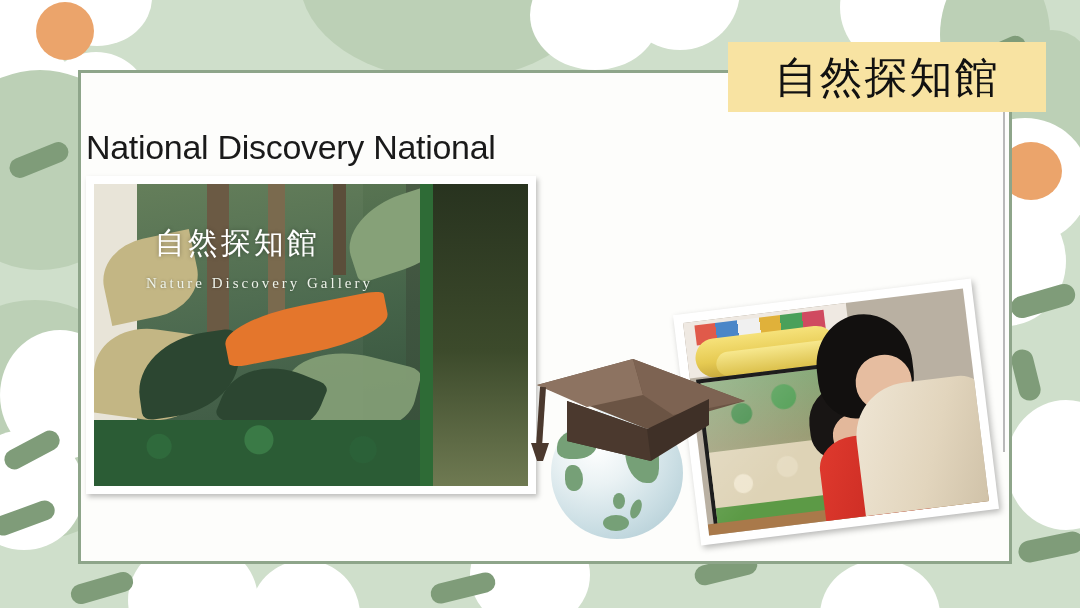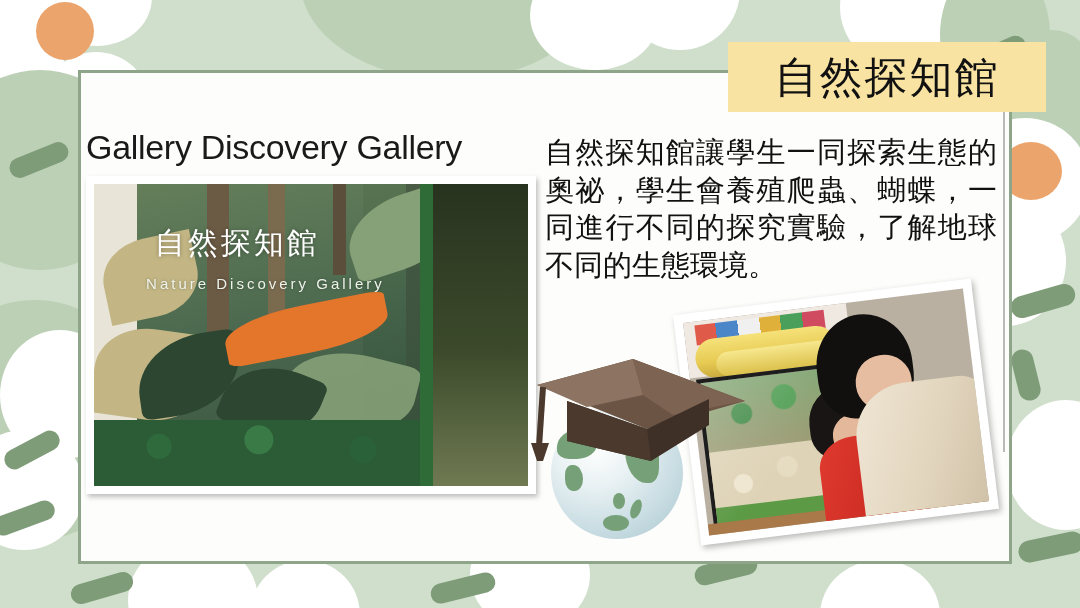--- a/index.html
+++ b/index.html
@@ -85,21 +85,21 @@
                radial-gradient(circle at 62% 45%,#2b6138 13px,transparent 14px),
                radial-gradient(circle at 85% 35%,#37743f 15px,transparent 16px),
                #2b5c35;}
   .m-right{position:absolute;right:0;top:0;width:22%;height:100%;
     background:linear-gradient(180deg,#28331f 0%,#3c4a2b 55%,#6f7a52 100%);}
   .m-ivy{position:absolute;right:20%;top:0;width:5%;height:100%;background:#2e6b36;}
   .mural-zh{position:absolute;left:14%;top:13%;color:#fff;font-size:30px;letter-spacing:3px;
     font-family:"DejaVu Sans","Liberation Sans",sans-serif;
     text-shadow:0 0 4px rgba(0,0,0,.35);}
   .mural-en{position:absolute;left:12%;top:30%;color:#eef3ea;font-size:15px;letter-spacing:3px;
-    font-family:Liberation Sans, sans-serif;
+    font-family:Liberation Serif, serif;
     text-shadow:0 0 3px rgba(0,0,0,.35);}
 
   
   .photo2{
     position:absolute;left:686px;top:296px;width:300px;height:232px;
     background:#fff;padding:9px;box-sizing:border-box;z-index:7;
     transform:rotate(-7deg);box-shadow:2px 3px 6px rgba(0,0,0,.28);
   }
   .photo2 .inner{position:absolute;inset:9px;overflow:hidden;background:#b9b0a2;}
   .p2-wall{position:absolute;left:0;top:0;width:58%;height:26%;background:#efe9e2;}
@@ -196,23 +196,22 @@
 
   <div class="card"></div>
 
   <div class="divider"></div>
 
 
   <div class="badge">
     <span>自然探知館</span>
   </div>
 
-  <div class="subtitle">Gallery Discovery Gallery</div>
-
-  <div class="body-text">自然探知館讓學生一同探索生態的奧祕，學生會養殖爬蟲、蝴蝶，一同進行不同的探究實驗，了解地球不同的生態環境。</div>
+  <div class="subtitle">National Discovery National</div>
+
 
   <div class="photo1">
     <div class="inner">
       <div class="mural">
         <div class="m-sky"></div>
         <div class="m-panel"></div>
 
         <div class="m-trunk" style="left:26%;top:0;width:5%;height:58%;"></div>
         <div class="m-trunk" style="left:40%;top:0;width:4%;height:44%;background:#7a6a4e;"></div>
         <div class="m-trunk" style="left:55%;top:0;width:3%;height:30%;background:#5b4e3a;"></div>

